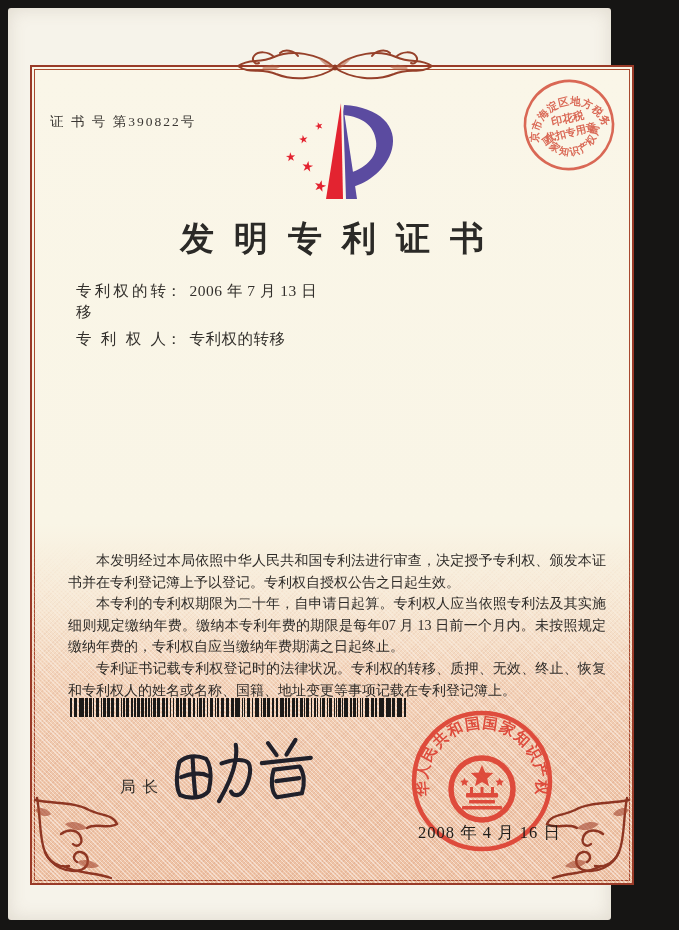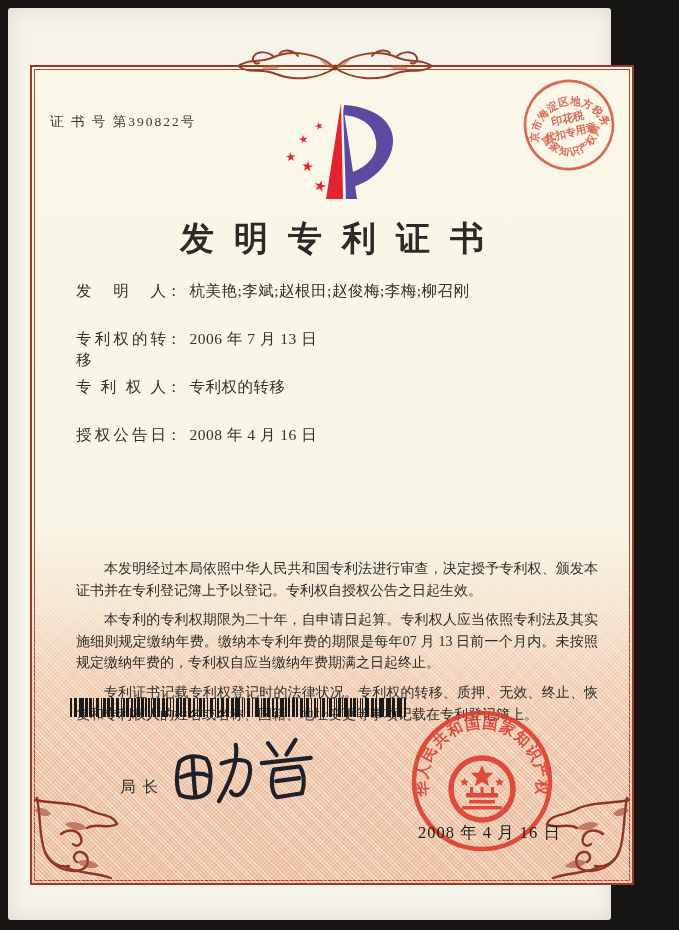--- a/index.html
+++ b/index.html
@@ -47,21 +47,21 @@
   .field-label{
     display:inline-block;width:90px;text-align:justify;text-align-last:justify;
     vertical-align:top;
   }
   .field-colon{display:inline-block;vertical-align:top;}
   .field-value{display:inline-block;margin-left:8px;vertical-align:top;letter-spacing:.5px;}
   .body-text{
     position:absolute;left:36px;top:483px;right:26px;
     font-size:14px;line-height:21.6px;color:#2e2b28;text-align:justify;
   }
-  .body-text p{margin:8px;text-indent:2em;}
+  .body-text p{margin:0;text-indent:2em;}
   .barcode{
     position:absolute;left:38px;top:631px;width:342px;height:19px;
     display:flex;align-items:stretch;
   }
   .barcode .bar{background:#1c1a18;height:100%;}
   .barcode .gap{height:100%;}
   .signature-label{
     position:absolute;left:88px;top:710px;font-size:15.5px;color:#2d2a26;letter-spacing:7px;
   }
   .signature{position:absolute;left:134px;top:668px;width:152px;height:86px;transform:rotate(-3deg);}
@@ -158,30 +158,24 @@
         <text x="11" y="62" font-size="12" text-anchor="middle" transform="rotate(-6 11 62)">★</text>
         <text x="27" y="72" font-size="14" text-anchor="middle" transform="rotate(8 27 72)">★</text>
         <text x="39" y="92" font-size="15" text-anchor="middle" transform="rotate(14 39 92)">★</text>
       </g>
     </svg>
 
     <div class="title">发明专利证书</div>
 
     <div class="fields">
       <div class="field-row">
-        <span class="field-label">发明人</span><span class="field-colon">：</span><span class="field-value">杭美艳;李斌;赵根田;赵俊梅;李梅;柳召刚</span>
-      </div>
-      <div class="field-row">
         <span class="field-label">专利权的转移</span><span class="field-colon">：</span><span class="field-value">2006 年 7 月 13 日</span>
       </div>
       <div class="field-row">
         <span class="field-label">专利权人</span><span class="field-colon">：</span><span class="field-value">专利权的转移</span>
-      </div>
-      <div class="field-row">
-        <span class="field-label">授权公告日</span><span class="field-colon">：</span><span class="field-value">2008 年 4 月 16 日</span>
       </div>
     </div>
 
     <div class="body-text">
       <p>本发明经过本局依照中华人民共和国专利法进行审查，决定授予专利权、颁发本证书并在专利登记簿上予以登记。专利权自授权公告之日起生效。</p>
       <p>本专利的专利权期限为二十年，自申请日起算。专利权人应当依照专利法及其实施细则规定缴纳年费。缴纳本专利年费的期限是每年07 月 13 日前一个月内。未按照规定缴纳年费的，专利权自应当缴纳年费期满之日起终止。</p>
       <p>专利证书记载专利权登记时的法律状况。专利权的转移、质押、无效、终止、恢复和专利权人的姓名或名称、国籍、地址变更等事项记载在专利登记簿上。</p>
     </div>
 
     <div class="barcode">

